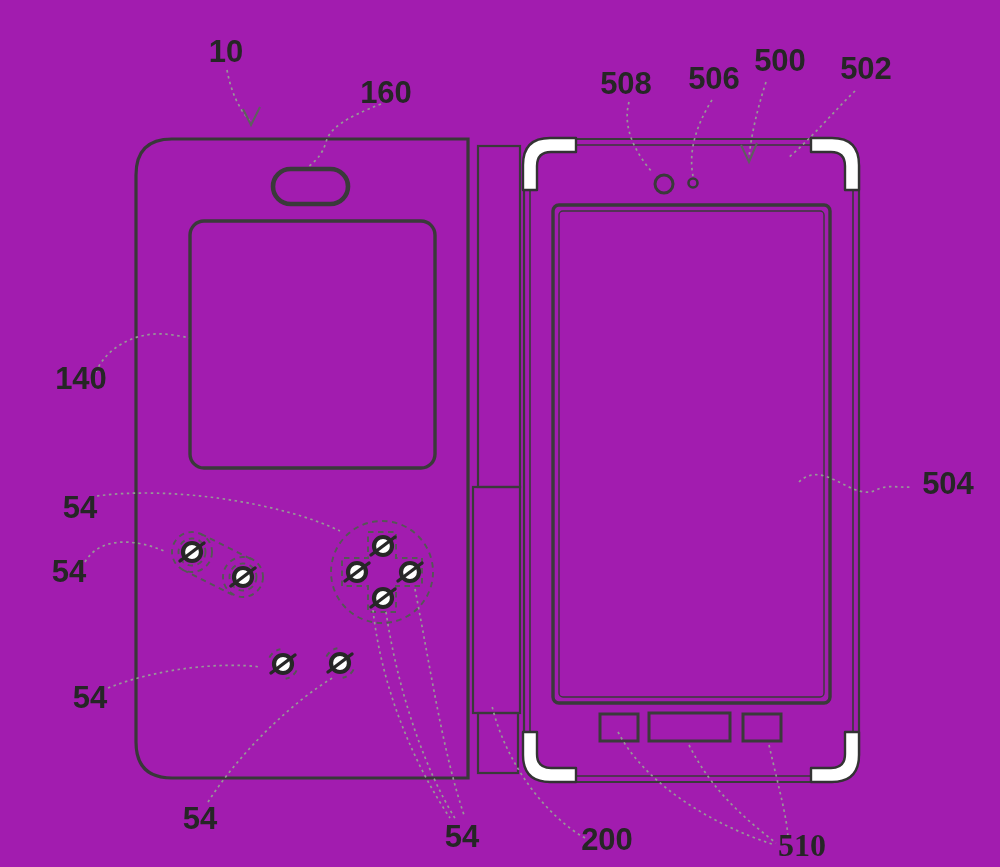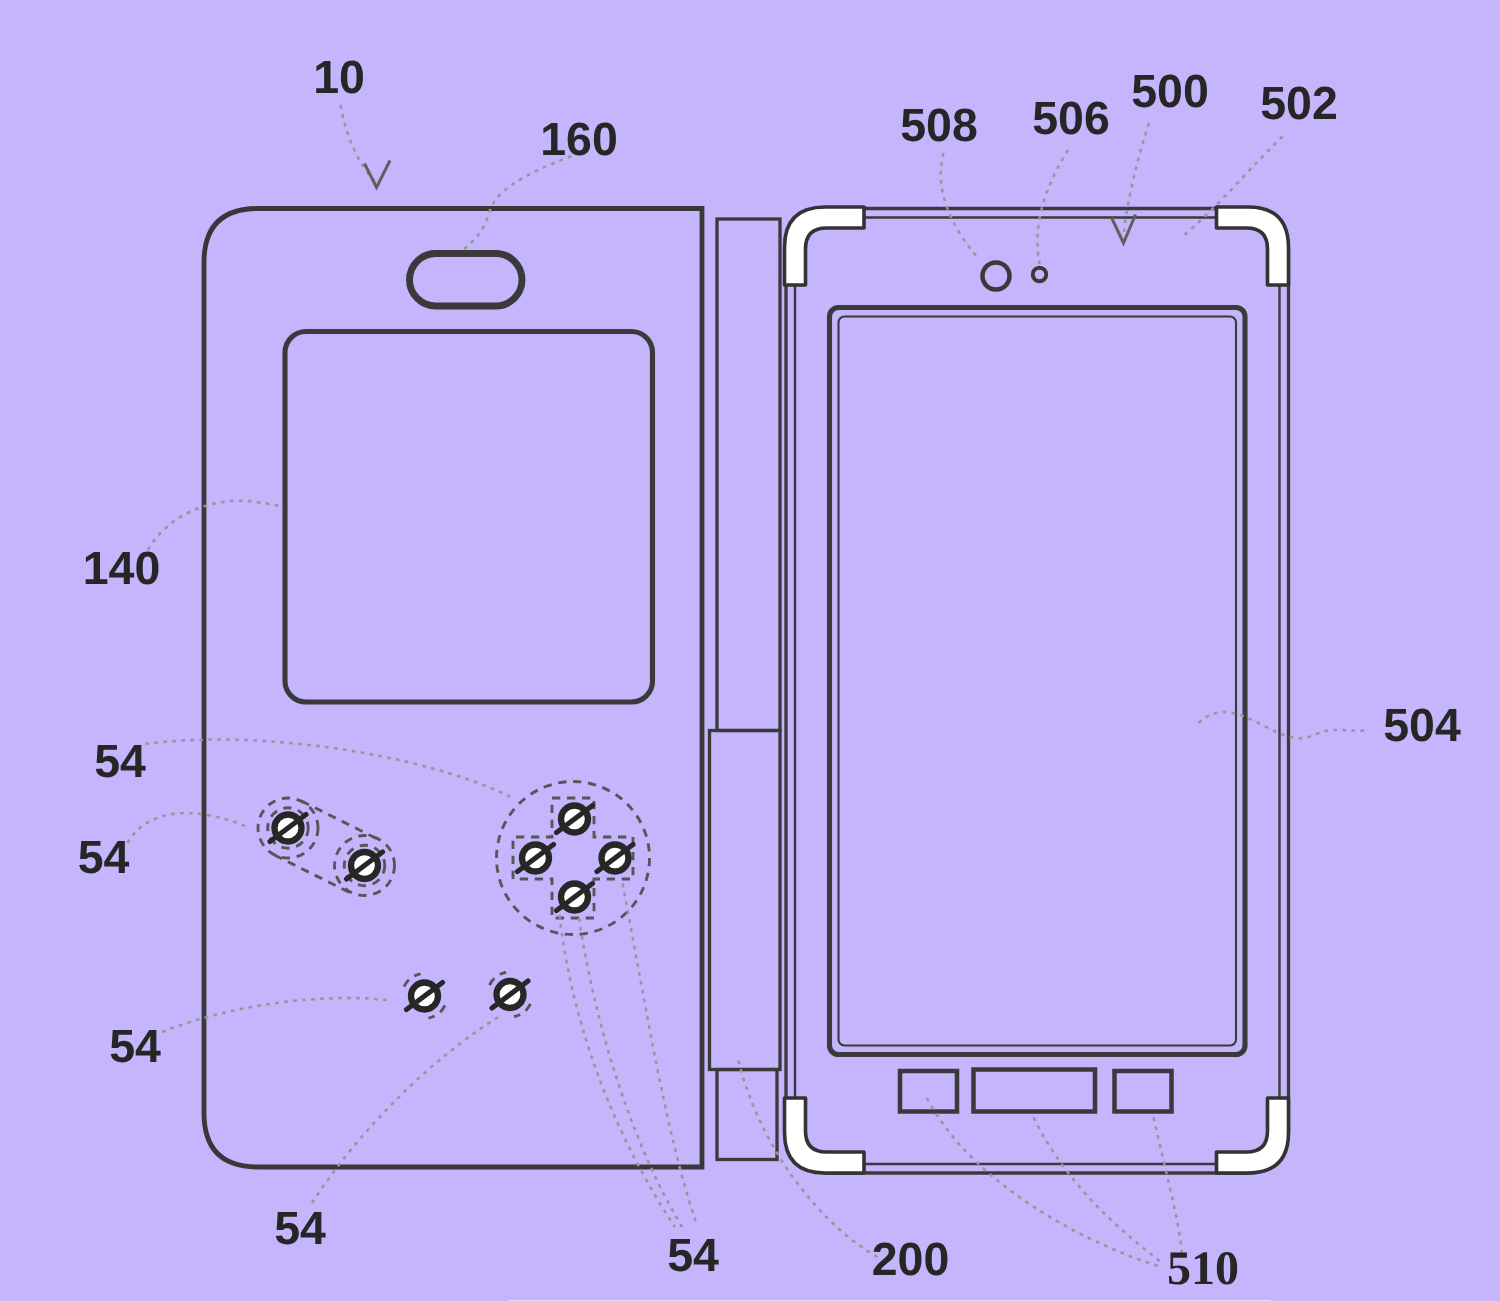--- a/index.html
+++ b/index.html
@@ -1,16 +1,16 @@
 <!DOCTYPE html>
 <html><head>
 <meta charset="utf-8">
 <style>
   html,body{margin:0;padding:0;background:#ffffff;}
-  #stage{position:relative;width:1000px;height:867px;background:#c4b5fd;overflow:hidden;
+  #stage{position:relative;width:1000px;height:867px;background:#a21caf;overflow:hidden;
          font-family:"Liberation Sans",sans-serif;}
   svg{position:absolute;left:0;top:0;}
   .ln{fill:none;stroke:#3a3a3a;}
   .ln-thick{fill:none;stroke:#383838;stroke-width:3.2;}
   .ld{fill:none;stroke:#979797;stroke-width:1.7;stroke-dasharray:2.5 3.5;}
   .arw{fill:none;stroke:#5f5f5f;stroke-width:2;stroke-linejoin:miter;}
   .dsh{fill:none;stroke:#565656;stroke-width:1.9;stroke-dasharray:5.5 4.5;}
   .bean-ring{fill:#ffffff;stroke:#272727;stroke-width:4.2;}
   .bean-slash{stroke:#272727;stroke-width:3.4;stroke-linecap:round;}
   .bracket{fill:#ffffff;stroke:#333333;stroke-width:2.4;stroke-linejoin:round;}

